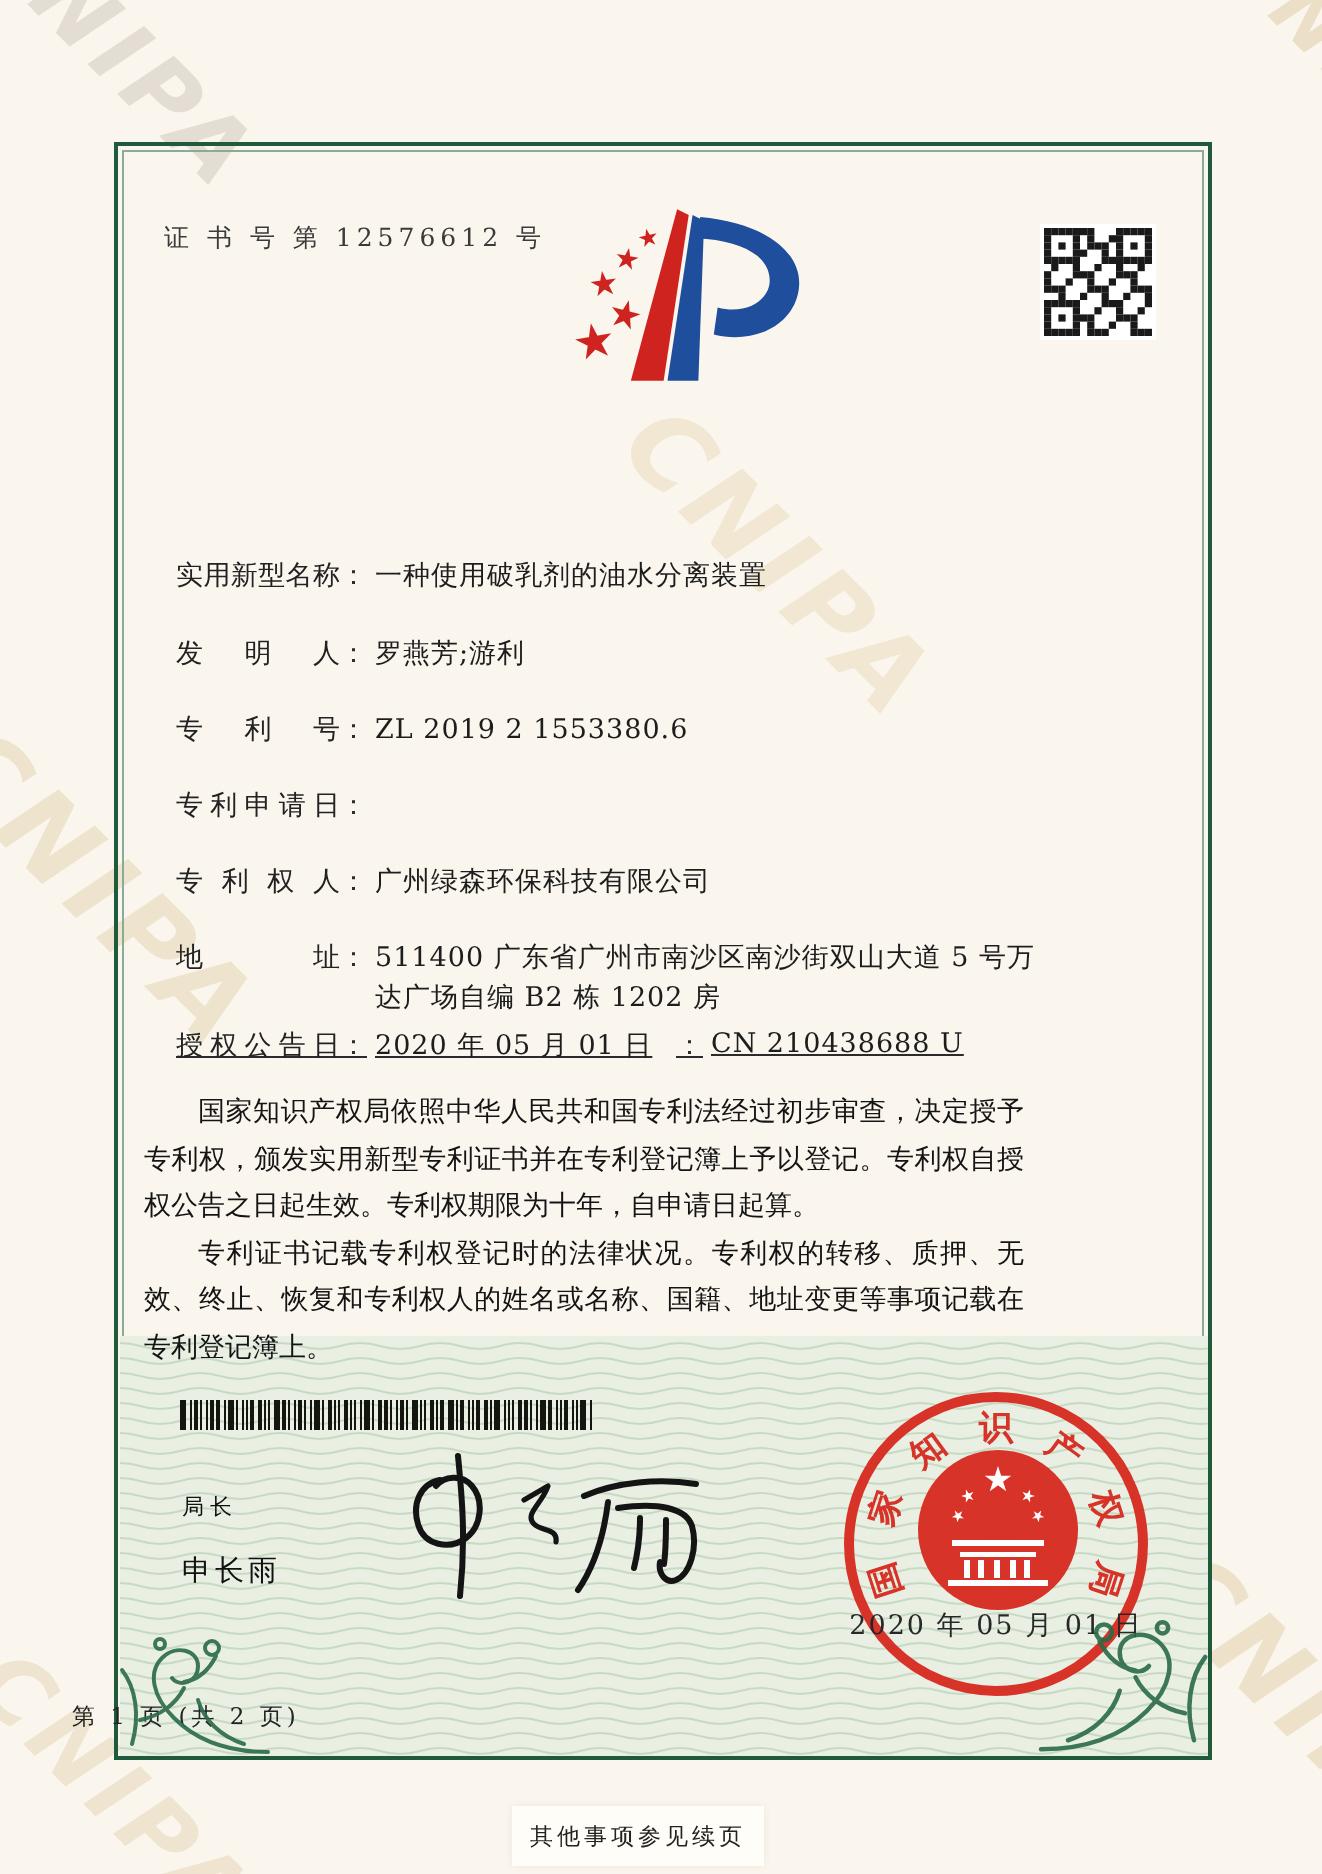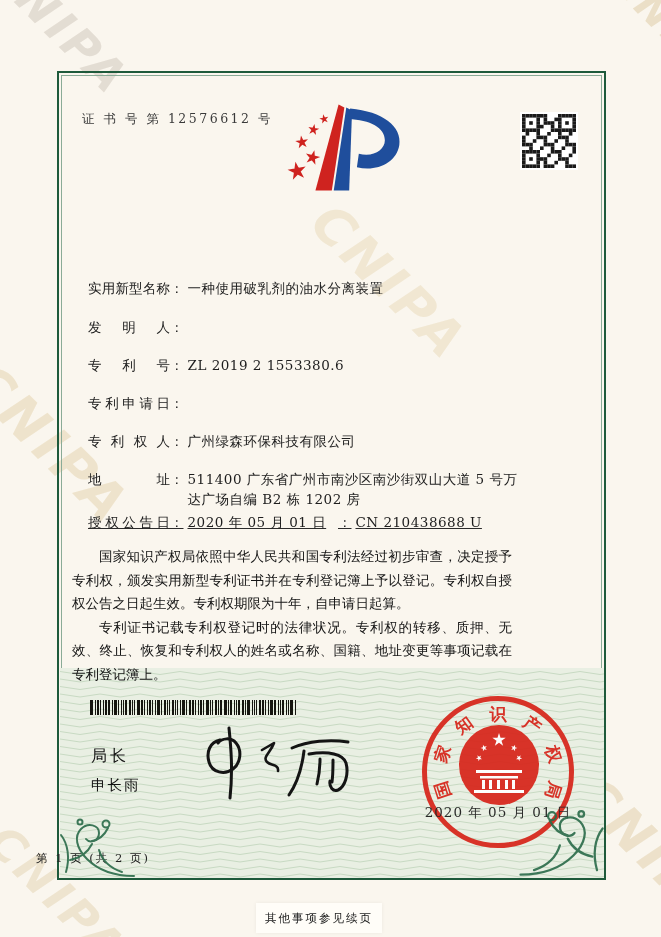--- a/index.html
+++ b/index.html
@@ -70,21 +70,21 @@
     background:#e9efe3; overflow:hidden;
   }
   .greenband svg { position:absolute; left:0; top:0; }
 
   .barcode {
     position:absolute; left:90px; top:700px; width:214px; height:15px;
     display:flex; align-items:stretch; overflow:hidden;
   }
   .barcode span { display:inline-block; background:#15150f; height:100%; flex:0 0 auto; }
 
-  .head-title { position:absolute; left:91px; top:746px; font-size:16px; letter-spacing:3px; color:#111; }
+  .head-title { position:absolute; left:91px; top:746px; font-size:11px; letter-spacing:3px; color:#111; }
   .head-name  { position:absolute; left:91px; top:776px; font-size:14.5px; letter-spacing:2px; color:#111; }
   .signature  { position:absolute; left:190px; top:718px; }
 
   .seal {
     position:absolute; left:420px; top:694px; width:156px; height:156px;
     opacity:.94;
   }
   .seal-ring {
     position:absolute; left:2px; top:2px; right:2px; bottom:2px;
     border:5px solid #d7281d; border-radius:50%;
@@ -303,20 +303,21 @@
 
 
   <div class="frow" style="top:278px">
     <span class="flabel">实用新型名称</span>
       <span class="colon">：</span>
     <span class="fvalue">一种使用破乳剂的油水分离装置</span>
   </div>
   <div class="frow" style="top:317px">
     <span class="flabel">发明人</span>
       <span class="colon">：</span>
+    <span class="fvalue">罗燕芳;游利</span>
   </div>
   <div class="frow" style="top:355px">
     <span class="flabel">专利号</span>
       <span class="colon">：</span>
     <span class="fvalue">ZL 2019 2 1553380.6</span>
   </div>
   <div class="frow" style="top:393px">
     <span class="flabel">专利申请日</span>
       <span class="colon">：</span>
   </div>

